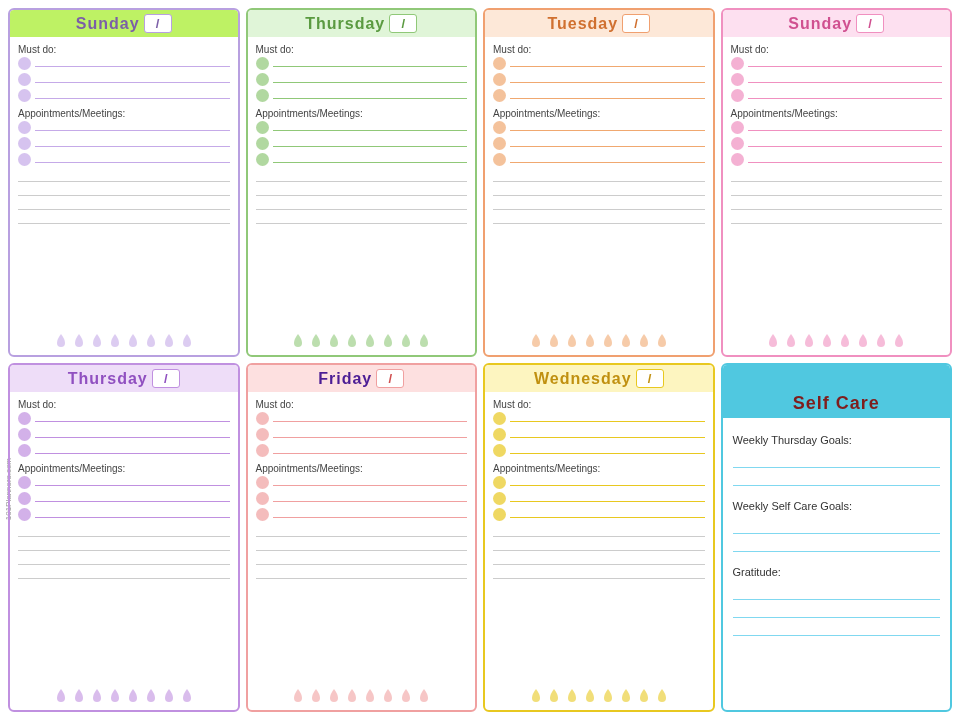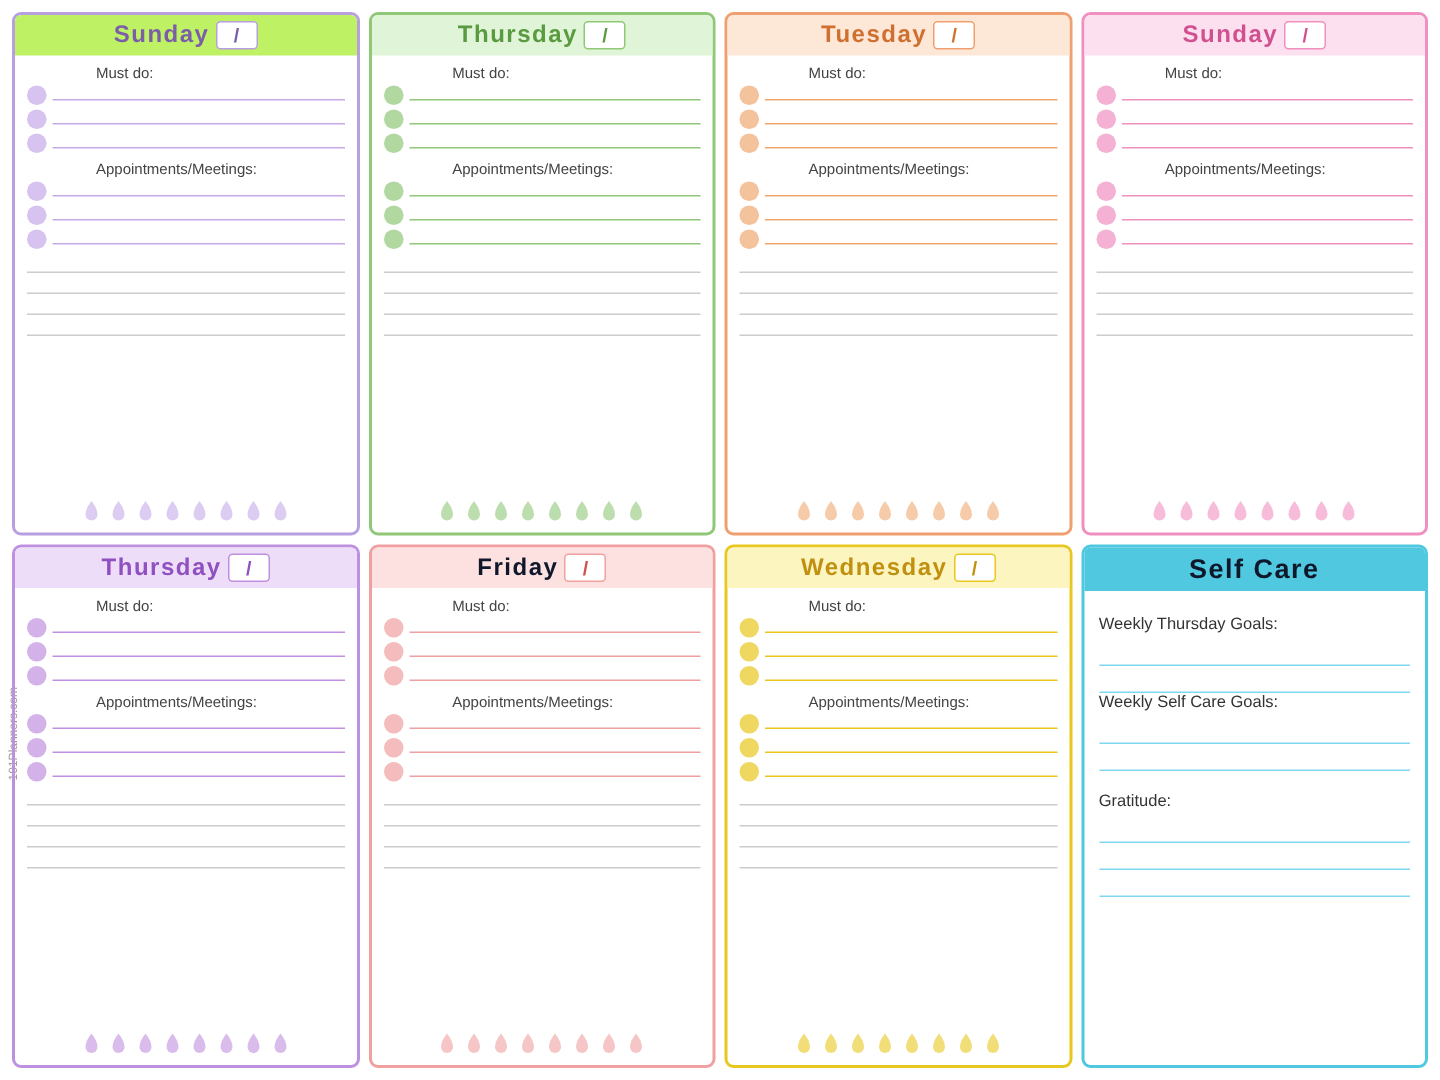--- a/index.html
+++ b/index.html
@@ -66,21 +66,20 @@
       padding: 0 8px;
       flex: 1;
       display: flex;
       flex-direction: column;
     }
     .section-label {
       font-size: 10px;
       color: #444;
       margin-bottom: 2px;
       margin-top: 3px;
-      margin-left: 46px;
     }
     .bullet-row {
       display: flex;
       align-items: center;
       gap: 4px;
       margin-bottom: 3px;
     }
     .bullet-circle {
       width: 13px;
       height: 13px;
@@ -150,21 +149,21 @@
     .thursday { border-color: #c090e0; justify-content: flex-end; }
     .thursday .day-header { background: #eeddf8; }
     .thursday .day-title { color: #9050c0; }
     .thursday .date-box { border-color: #c090e0; color: #9050c0; }
     .thursday .bullet-circle { background: #c090e0; }
     .thursday .line { border-color: #c090e0; }
 
     
     .friday { border-color: #f0a0a0; }
     .friday .day-header { background: #fde0e0; }
-    .friday .day-title { color: #0f172a; }
+    .friday .day-title { color: #4c1d95; }
     .friday .date-box { border-color: #f0a0a0; color: #d05050; }
     .friday .bullet-circle { background: #f0a0a0; }
     .friday .line { border-color: #f0a0a0; }
 
     
     .saturday { border-color: #e8c820; }
     .saturday .day-header { background: #fdf5c0; }
     .saturday .day-title { color: #c09010; }
     .saturday .date-box { border-color: #e8c820; color: #c09010; }
     .saturday .bullet-circle { background: #e8c820; }
@@ -657,29 +656,29 @@
           <path d="M7 2 Q11 7 11 11 A4 4 0 0 1 3 11 Q3 7 7 2Z" fill="#e8c820" opacity="0.6"></path>
         </svg>
       <svg viewBox="0 0 14 17" width="14" height="17">
           <path d="M7 2 Q11 7 11 11 A4 4 0 0 1 3 11 Q3 7 7 2Z" fill="#e8c820" opacity="0.6"></path>
         </svg>
     </div>
   </div>
 
   <div class="day-card selfcare">
     <div class="day-header" style="background:#50c8e0; border-radius:4px 4px 0 0;">
-      <span class="day-title" style="color:#0f172a; font-size:18px;">Self Care</span>
+      <span class="day-title" style="color:#7f1d1d; font-size:18px;margin-top:24px;">Self Care</span>
     </div>
     <div class="card-body" style="padding: 4px 10px;">
       <div class="sc-section" style="font-size:11px; color:#333; margin-top:8px; margin-bottom:4px;">Weekly Thursday Goals:</div>
       <div class="sc-lines">
         <div class="sc-line-item"></div>
         <div class="sc-line-item"></div>
       </div>
-      <div class="sc-section" style="font-size:11px; color:#333; margin-top:0; margin-bottom:4px;">Weekly Self Care Goals:</div>
+      <div class="sc-section" style="font-size:11px; color:#333; margin-top:14px; margin-bottom:4px;">Weekly Self Care Goals:</div>
       <div class="sc-lines">
         <div class="sc-line-item"></div>
         <div class="sc-line-item"></div>
       </div>
       <div class="sc-section" style="font-size:11px; color:#333; margin-top:14px; margin-bottom:4px;">Gratitude:</div>
       <div class="sc-lines">
         <div class="sc-line-item"></div>
         <div class="sc-line-item"></div>
         <div class="sc-line-item"></div>
       </div>

